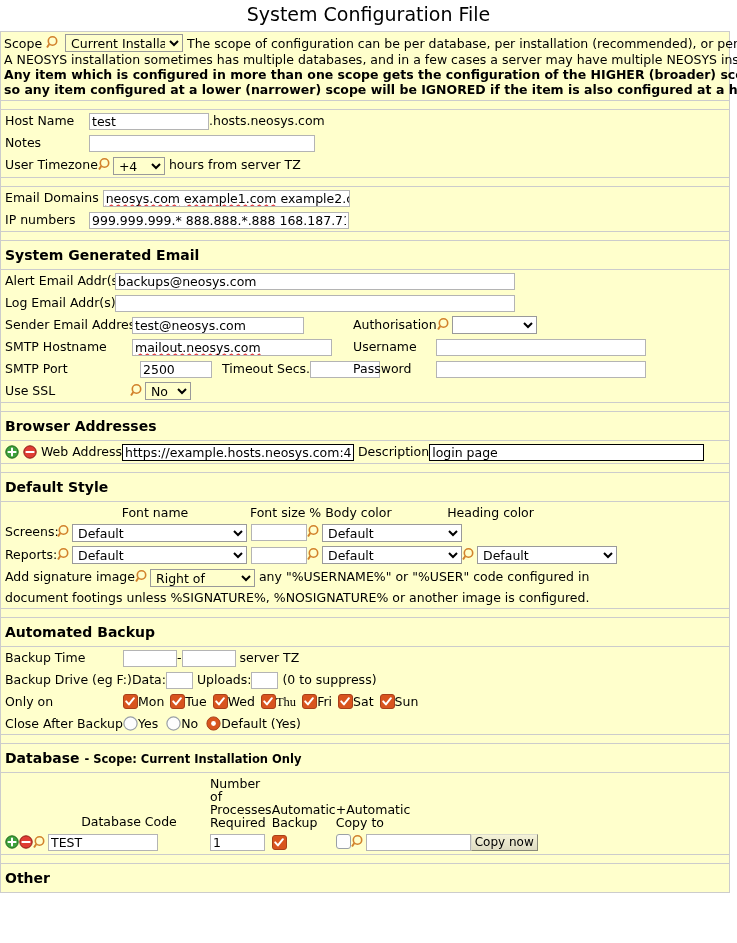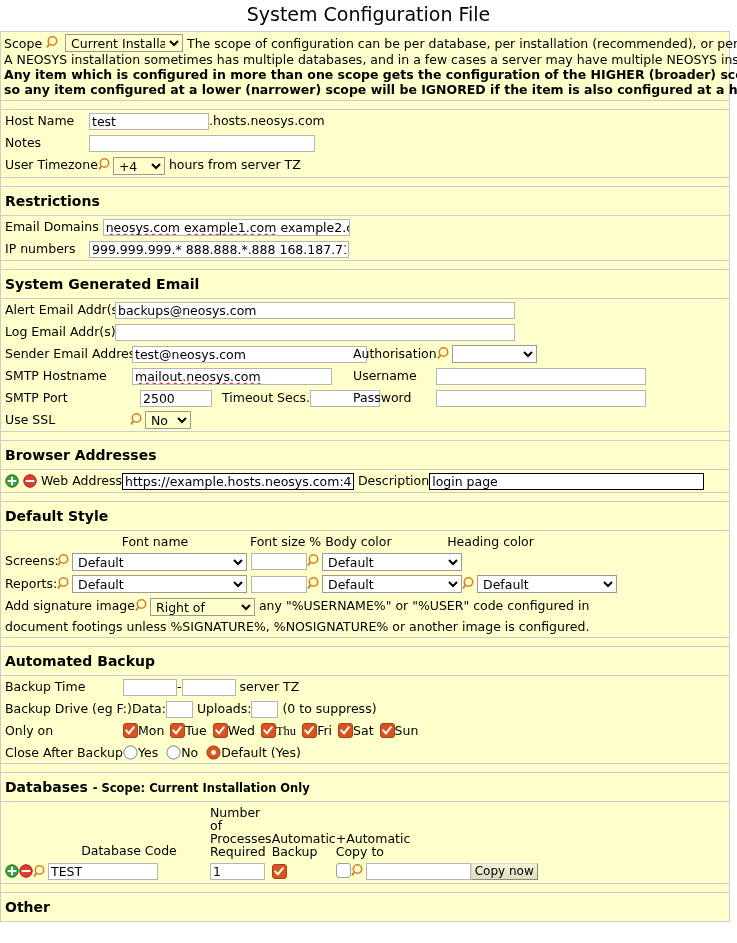--- a/index.html
+++ b/index.html
@@ -208,25 +208,20 @@
       </tr>
 
   <tr>
         <td>
           <div style="height:8px"></div>
         </td>
       </tr>
 
   <tr>
         <td>
-    <div class="sechead">Restrictions</div>
-  </td>
-      </tr>
-  <tr>
-        <td>
     <div class="rowline">
       <span class="lbl">Email Domains</span>
       <span class="spellbox" style="display:inline-block;border:1px solid #b4b4b4;background:#fff;height:17px;width:247px;padding:0 2px;line-height:15px;vertical-align:middle;overflow:hidden">
         <span class="spell">neosys.com</span>
         <span class="spell">example1.com</span>
         <span>example2.com</span>
       </span>
     </div>
     <div class="rowline">
       <span class="lbl" style="width:84px">IP numbers</span><input type="text" style="width: 260px;" id="inp-ip" value="999.999.999.* 888.888.*.888 168.187.71.25">
@@ -249,21 +244,21 @@
         <td>
     <div class="rowline">
       <span class="lbl" style="width:110px">Alert Email Addr(s)</span><input type="text" style="width: 400px;" id="inp-alert" value="backups@neosys.com">
     </div>
     <div class="rowline">
       <span class="lbl" style="width:110px">Log Email Addr(s)</span><input type="text" style="width: 400px;" id="inp-log">
     </div>
     <div style="position:relative">
       <div style="display:inline-block;width:345px;vertical-align:top">
         <div class="rowline">
-          <span class="lbl" style="width:127px">Sender Email Address</span><input type="text" style="width: 235px;" id="inp-sender" value="test@neosys.com">
+          <span class="lbl" style="width:127px">Sender Email Address</span><input type="text" style="width: 172px;" id="inp-sender" value="test@neosys.com">
         </div>
         <div class="rowline">
           <span class="lbl" style="width:127px">SMTP Hostname</span><span style="display:inline-block;border:1px solid #b4b4b4;background:#fff;height:17px;width:200px;padding:0 2px;line-height:15px;vertical-align:middle;overflow:hidden"><span class="spell">mailout.neosys.com</span></span>
         </div>
         <div class="rowline">
           <span class="lbl" style="width:127px">SMTP Port</span><input type="text" style="width: 72px; margin-left: 8px;" id="inp-port" value="2500">
           <span class="lbl" style="margin-left:6px">Timeout Secs.</span><input type="text" style="width: 70px;" id="inp-timeout">
         </div>
         <div class="rowline">
           <span class="lbl" style="width:125px">Use SSL</span><span class="mag"><svg width="15" height="15" viewBox="0 0 15 15">
@@ -432,21 +427,21 @@
       </tr>
 
   <tr>
         <td>
           <div style="height:8px"></div>
         </td>
       </tr>
 
   <tr>
         <td>
-    <div class="sechead"><span>Databases</span> <span class="sub">- Scope: Current Installation Only</span></div>
+    <div class="sechead"><span>Database</span> <span class="sub">- Scope: Current Installation Only</span></div>
   </td>
       </tr>
   <tr>
         <td>
     <div style="padding:4px 4px 3px 4px">
       <table class="dbtable">
               <tbody>
         <tr>
           <th style="width:42px"></th>
           <th style="width:162px;text-align:center;vertical-align:bottom">Database Code</th>

